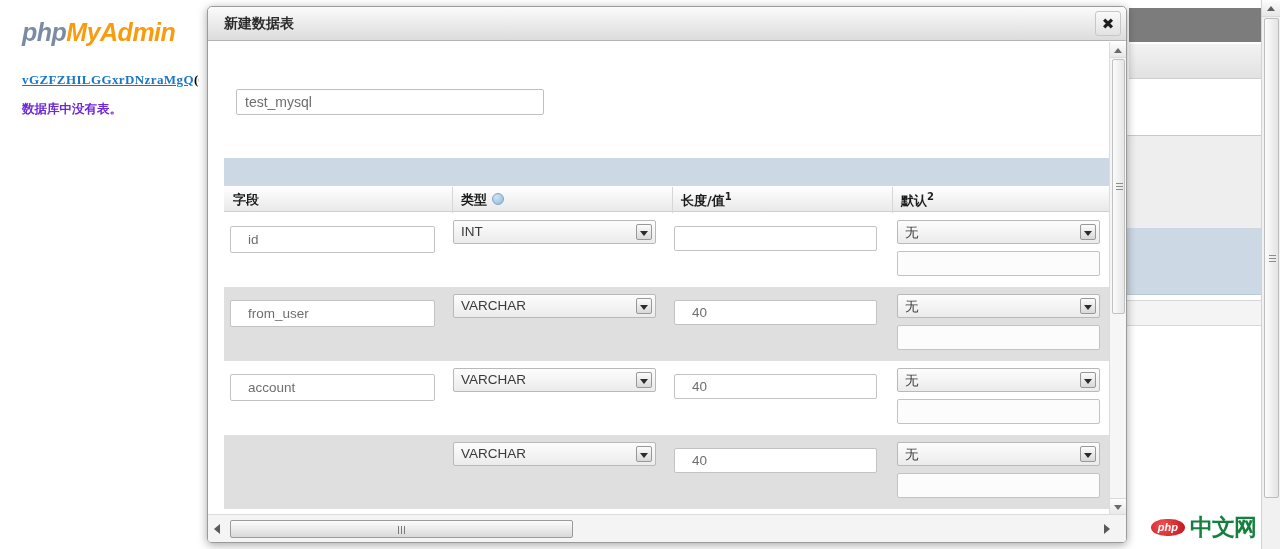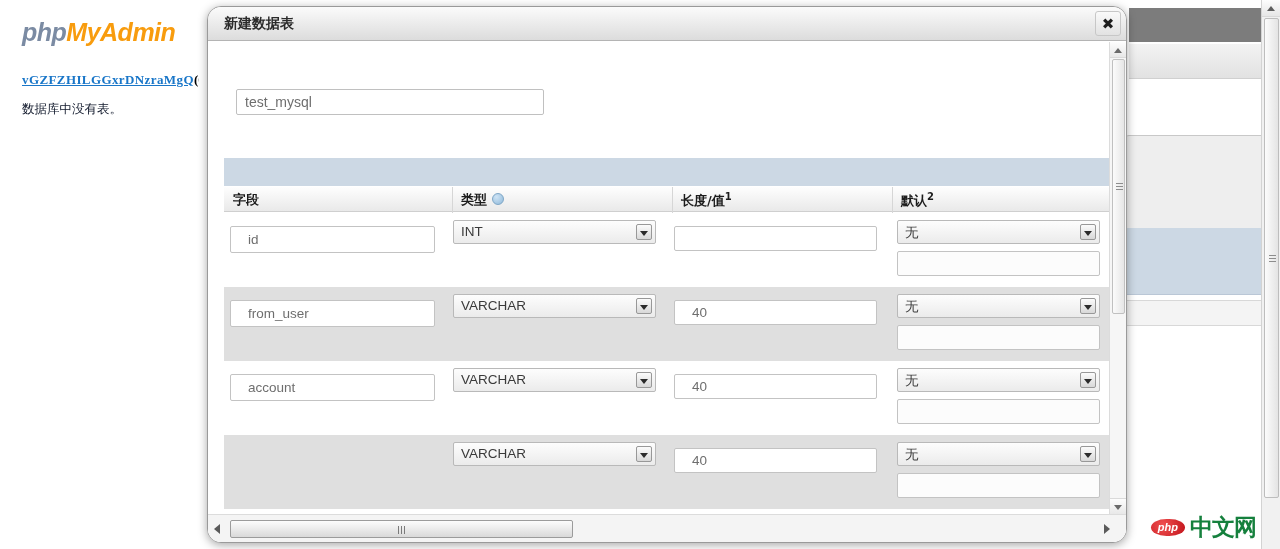--- a/index.html
+++ b/index.html
@@ -33,22 +33,23 @@
     font-size: 13px; font-weight: bold; white-space: nowrap;
   }
   #db-link {
     color: #1976c8; text-decoration: underline; cursor: pointer;
     letter-spacing: 0.4px;
   }
   #db-count { color: #000; }
 
   #no-tables {
     position: absolute; left: 14px; top: 101px;
-    font-size: 12.5px; color: #0f172a;
+    font-size: 12.5px; color: #6d28d9;
     font-family: "DejaVu Sans", sans-serif;
+    font-weight: bold;
   }
 
   
   #bg-page {
     position: absolute; left: 199px; top: 0; width: 1062px; height: 549px;
     background: #ffffff; overflow: hidden;
   }
   #bg-darkbar {
     position: absolute; left: 930px; top: 8px; width: 230px; height: 34px;
     background: #7c7c7c;
@@ -114,21 +115,21 @@
   #wm-text {
     font-size: 23px; font-weight: bold; color: #15803d;
     font-family: "DejaVu Sans", sans-serif; letter-spacing: -1px;
   }
 
   
   #dialog {
     position: absolute; left: 207px; top: 6px; width: 920px; height: 537px;
     background: #ffffff;
     border: 1px solid #9a9a9a;
-    border-radius: 14px;
+    border-radius: 5px;
     box-shadow: 0 2px 10px rgba(0,0,0,.35);
     overflow: hidden;
   }
   #dlg-titlebar {
     position: relative; height: 34px;
     background: linear-gradient(#fbfbfb, #dcdcdc);
     border-bottom: 1px solid #b4b4b4;
     border-radius: 4px 4px 0 0;
   }
   #dlg-title {

